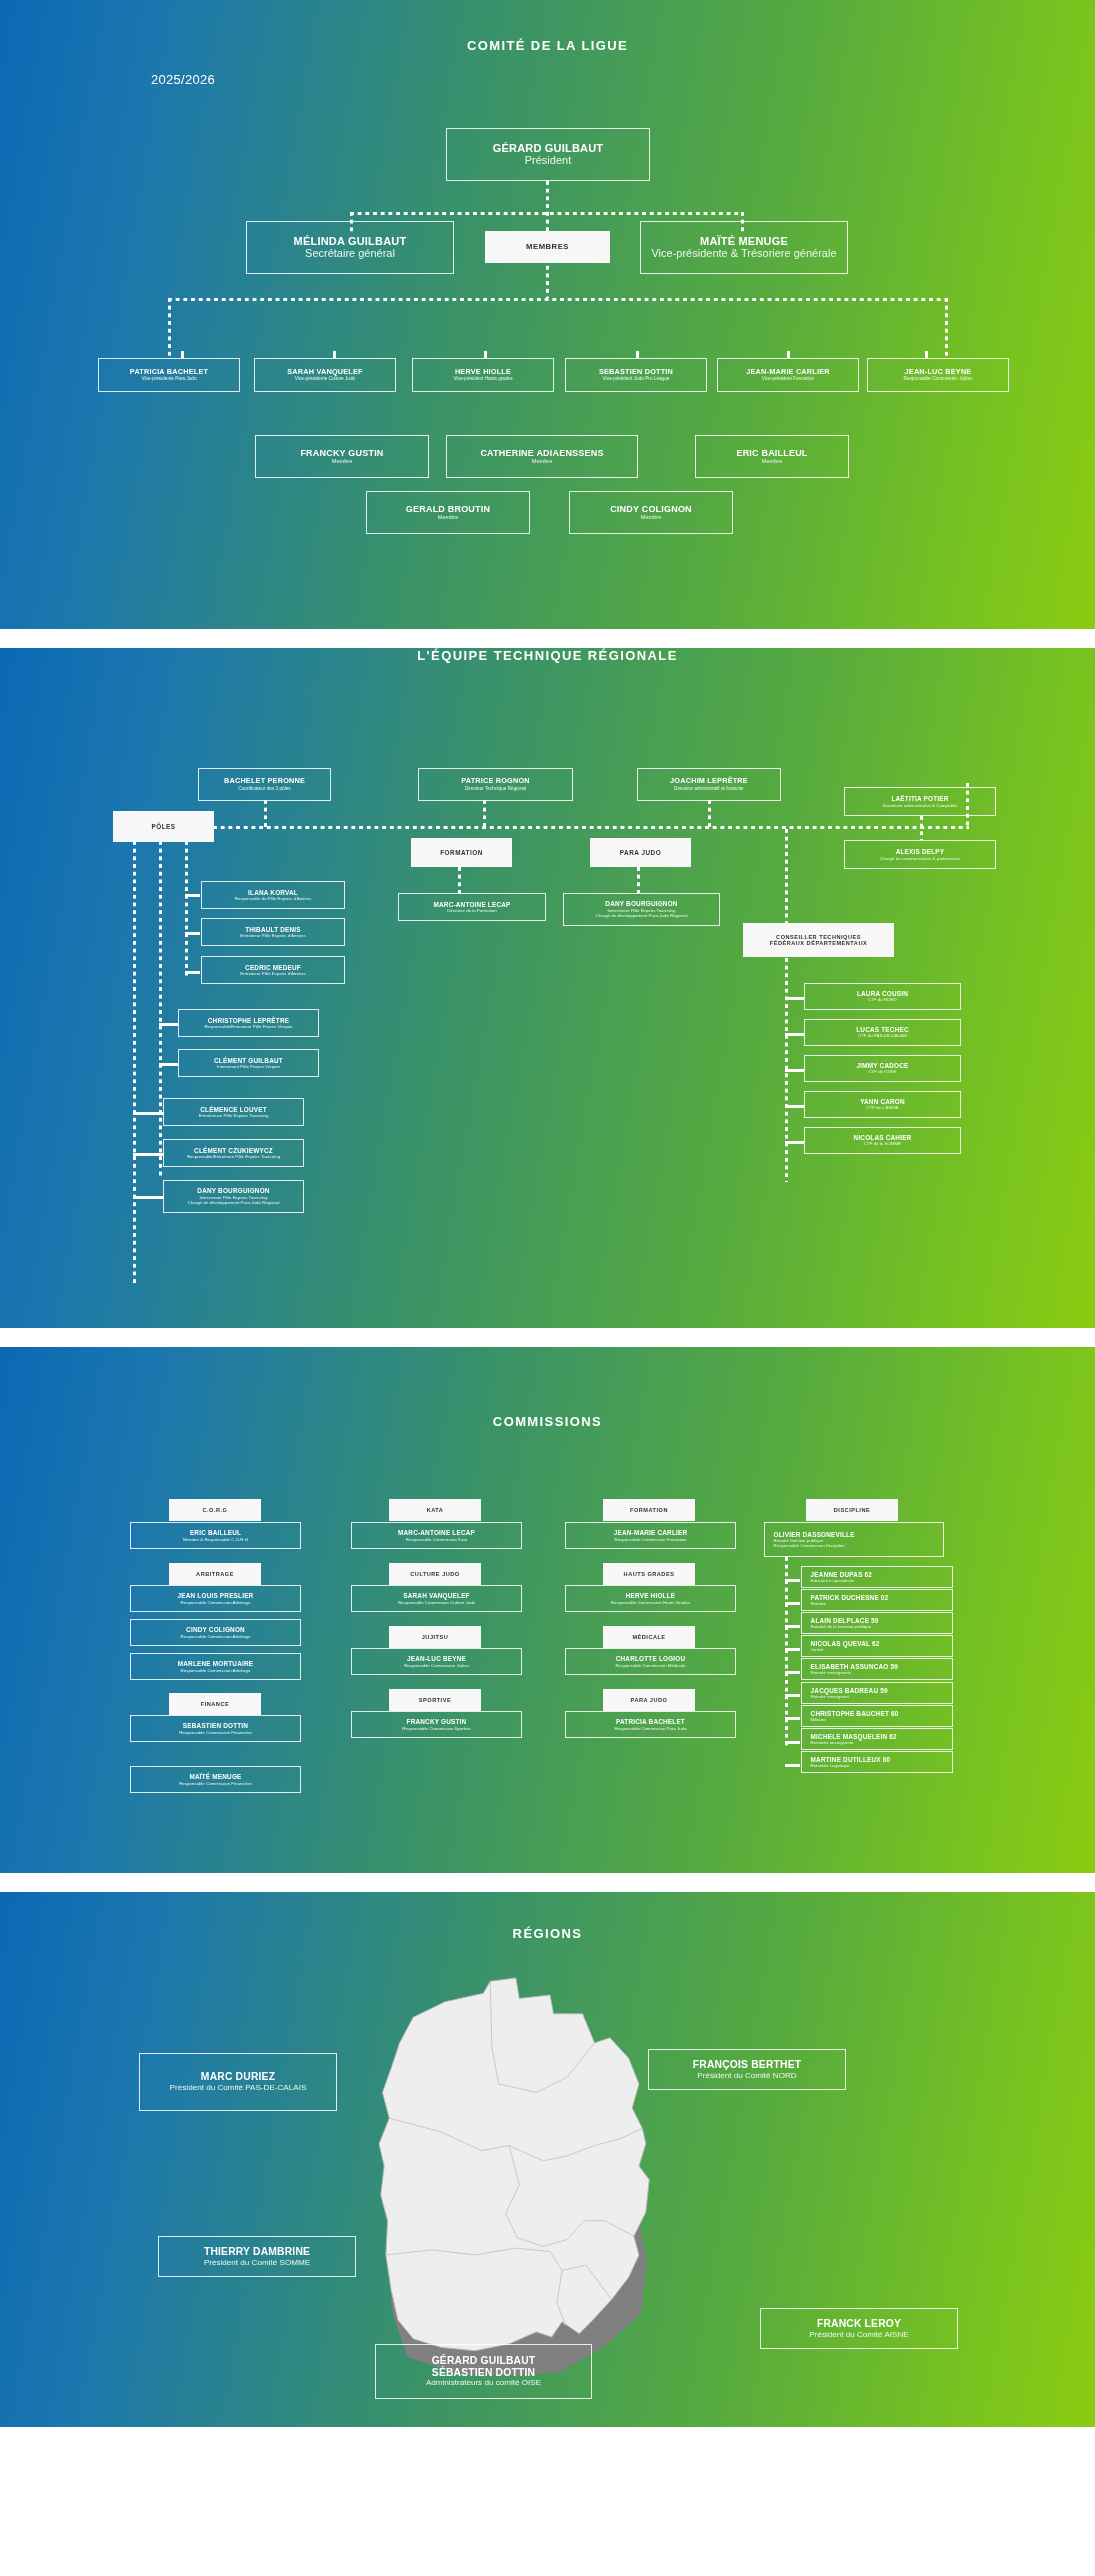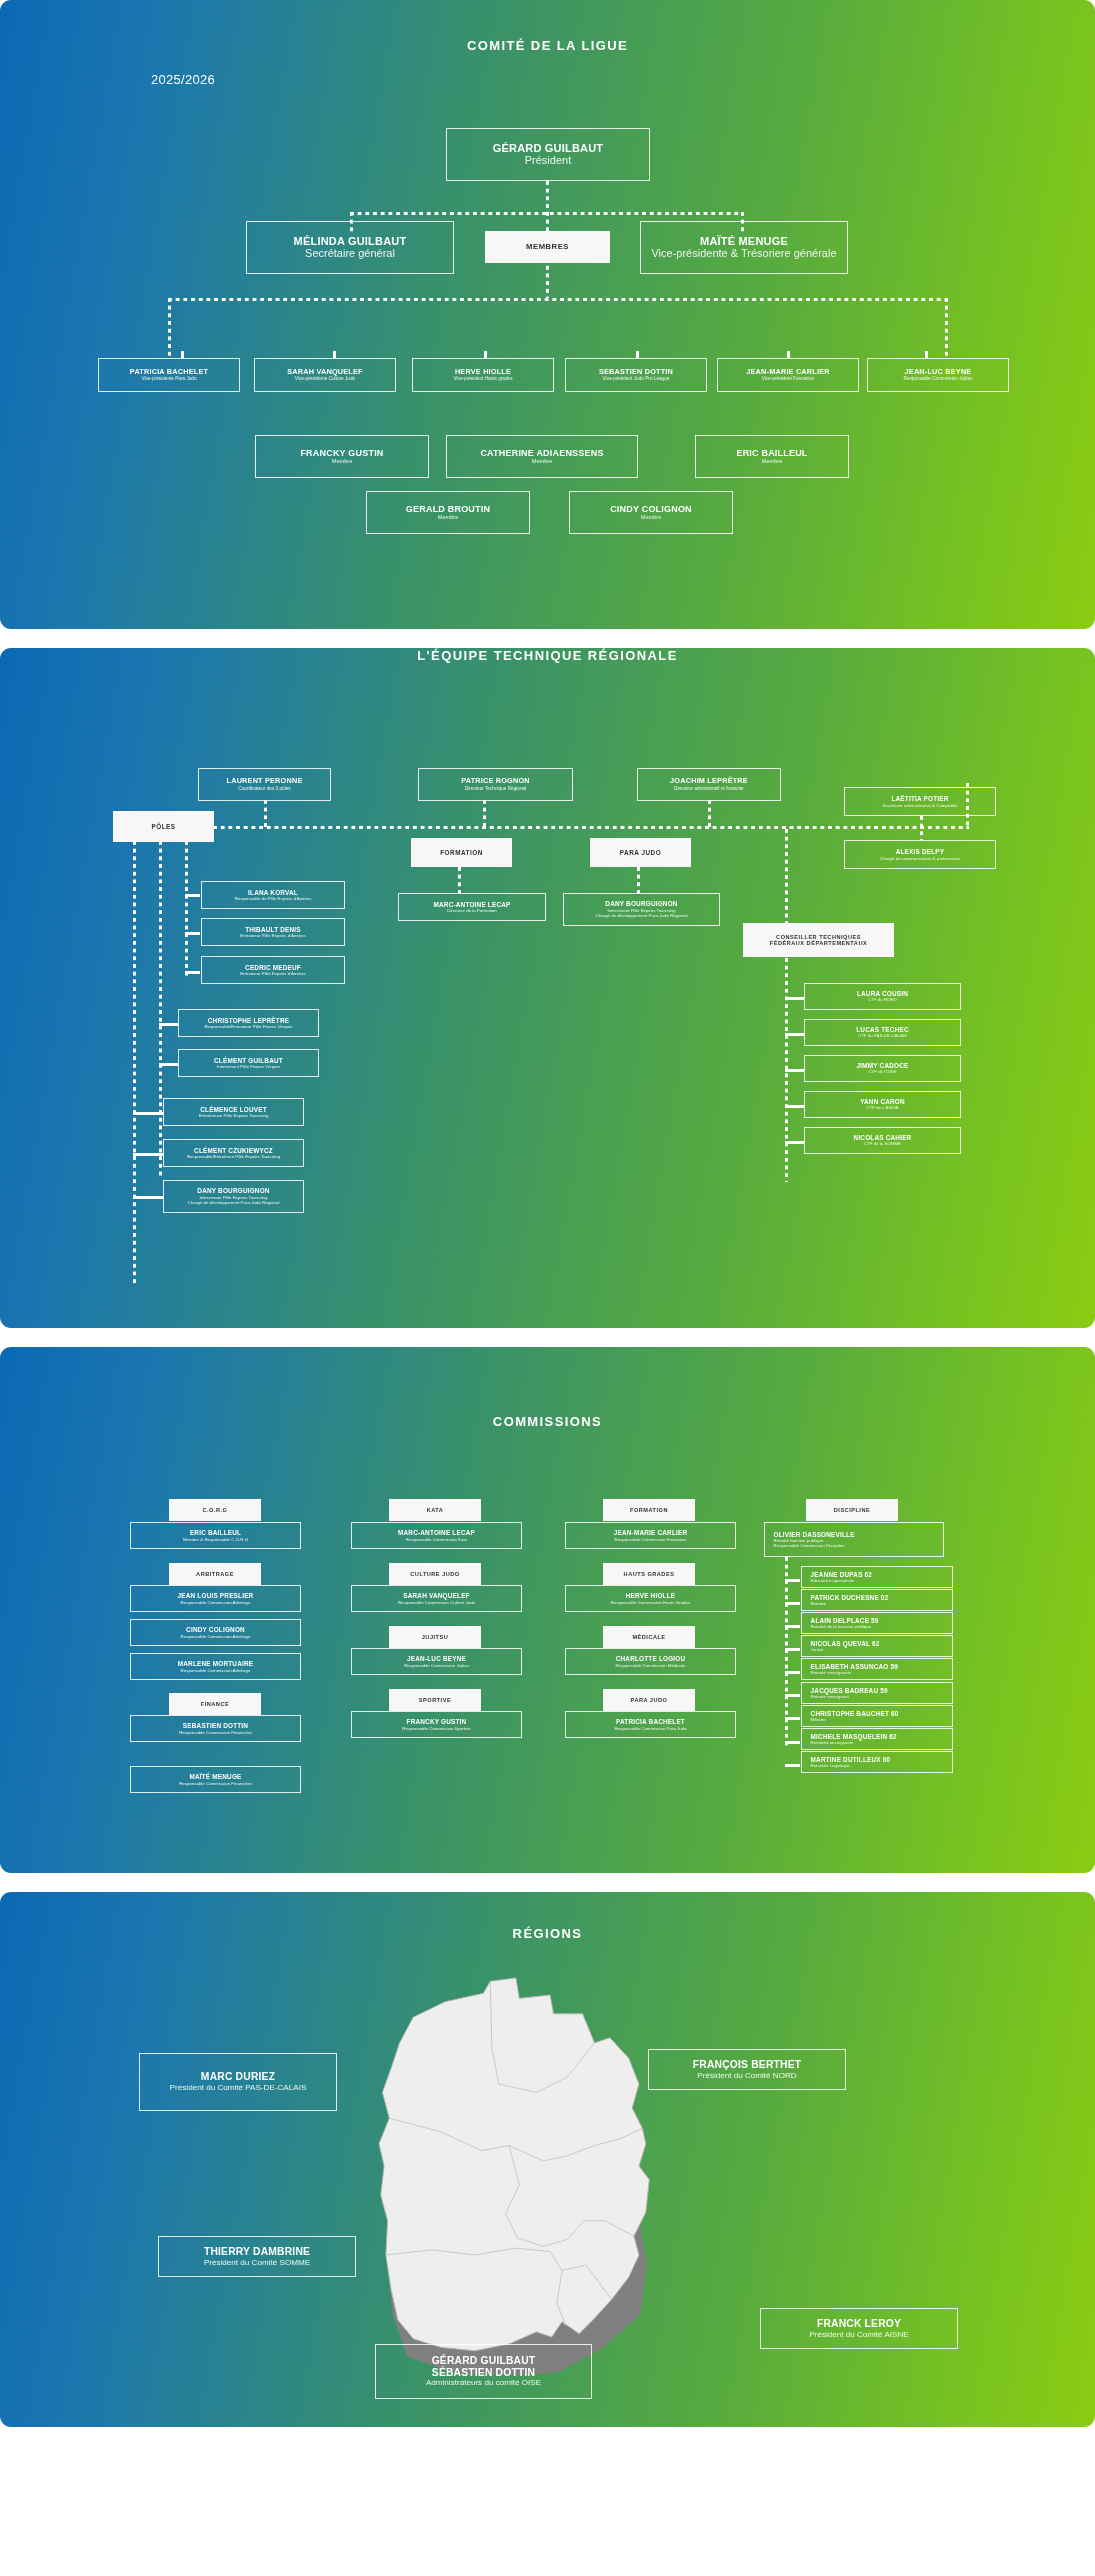--- a/index.html
+++ b/index.html
@@ -9,21 +9,20 @@
     font-family: "Liberation Sans", sans-serif;
   }
   .page { width: 1095px; position: relative; }
 
   
   .panel {
     position: relative;
     width: 1095px;
     background: linear-gradient(100deg, #0b69b4 0%, #1c77ae 14%, #3a9268 42%, #57ab3e 68%, #77c221 88%, #8bcc12 100%);
     overflow: hidden;
-    border-radius: 11px;
   }
   .gap { height: 19px; background: #fff; }
 
   .section-title {
     text-align: center;
     color: #ffffff;
     font-weight: bold;
     font-size: 13px;
     letter-spacing: 1.4px;
   }
@@ -192,21 +191,21 @@
     </div>
   </div>
 
   <div class="gap"></div>
 
   <div class="panel" id="panel-etr" style="height:680px;">
 
     <div class="section-title" style="">L'ÉQUIPE TECHNIQUE RÉGIONALE</div>
 
     <div class="node sz-sm" style="left:198px; top:120px; width:133px; height:32.5px;">
-      <div class="nm">LAURENT PERONNE</div>
+      <div class="nm">BACHELET PERONNE</div>
       <div class="rl">Coordinateur des 3 pôles</div>
     </div>
     <div class="node sz-sm" style="left:418px; top:120px; width:155px; height:32.5px;">
       <div class="nm">PATRICE ROGNON</div>
       <div class="rl">Directeur Technique Régional</div>
     </div>
     <div class="node sz-sm" style="left:637px; top:120px; width:144px; height:32.5px;">
       <div class="nm">JOACHIM LEPRÊTRE</div>
       <div class="rl">Directeur administratif et financier</div>
     </div>

